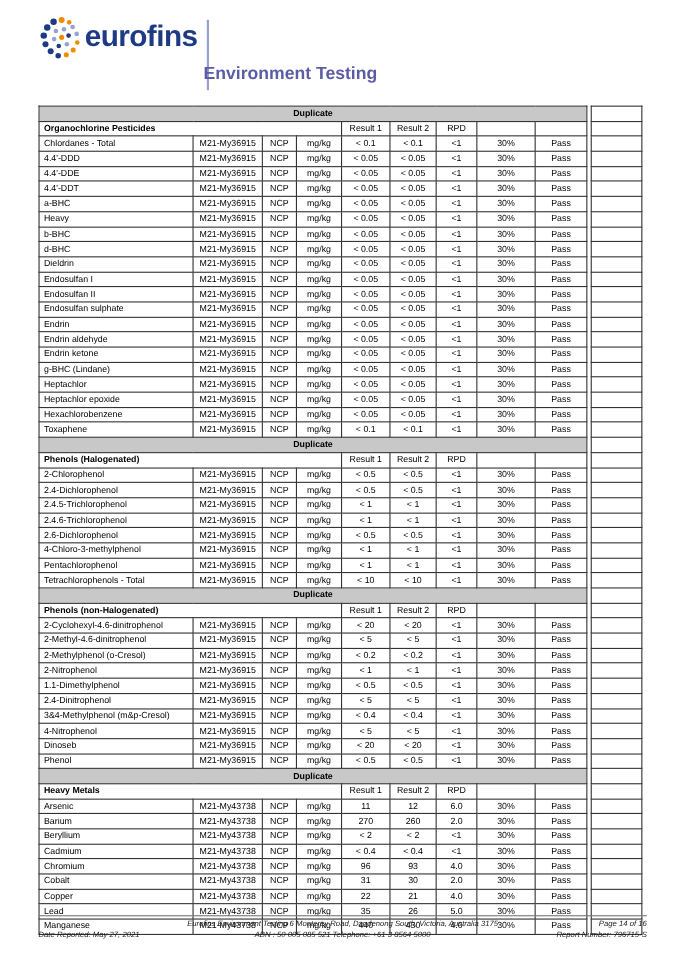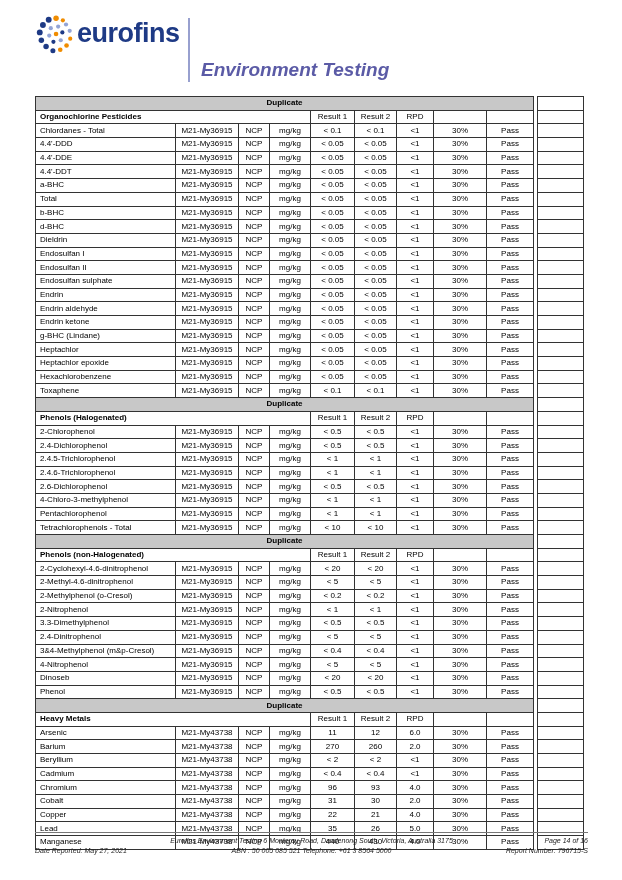--- a/index.html
+++ b/index.html
@@ -22,22 +22,22 @@
   .logo-dots{width:38px;height:42px;margin-top:2px;flex:0 0 auto;}
   .dot-n{fill:var(--brand_navy);}
   .dot-o{fill:var(--brand_orange);}
   .dot-l{fill:var(--brand_lightblue);}
   .brand{
     font-size:27px;font-weight:bold;color:var(--brand_navy);
     letter-spacing:-0.5px;margin:6px 0 0 3px;line-height:30px;
   }
   .divider{position:absolute;left:152px;top:6px;width:2px;height:64px;background:#98a0cf;}
   .division{
-    position:absolute;left:165px;top:47px;
-    font-size:19px;font-weight:bold;color:var(--brand_purple);white-space:nowrap;font-style:italic;
+    position:absolute;left:149px;top:47px;
+    font-size:16px;font-weight:bold;color:var(--brand_purple);white-space:nowrap;
   }
   
   .results{
     position:absolute;top:96px;left:35px;width:548px;
     border-collapse:collapse;table-layout:fixed;
   }
   .results td{
     height:12.7px;padding:0 4px;font-size:8px;line-height:10px;
     white-space:nowrap;overflow:hidden;
   }
@@ -183,21 +183,21 @@
           <td class="c ctr">mg/kg</td>
           <td class="c ctr">&lt; 0.05</td>
           <td class="c ctr">&lt; 0.05</td>
           <td class="c ctr">&lt;1</td>
           <td class="c ctr">30%</td>
           <td class="c ctr">Pass</td>
           <td class="sp"></td>
           <td class="x"></td>
         </tr>
         <tr>
-          <td class="c">Total</td>
+          <td class="c">Heavy</td>
           <td class="c ctr">M21-My36915</td>
           <td class="c ctr">NCP</td>
           <td class="c ctr">mg/kg</td>
           <td class="c ctr">&lt; 0.05</td>
           <td class="c ctr">&lt; 0.05</td>
           <td class="c ctr">&lt;1</td>
           <td class="c ctr">30%</td>
           <td class="c ctr">Pass</td>
           <td class="sp"></td>
           <td class="x"></td>
@@ -564,21 +564,21 @@
           <td class="c ctr">mg/kg</td>
           <td class="c ctr">&lt; 1</td>
           <td class="c ctr">&lt; 1</td>
           <td class="c ctr">&lt;1</td>
           <td class="c ctr">30%</td>
           <td class="c ctr">Pass</td>
           <td class="sp"></td>
           <td class="x"></td>
         </tr>
         <tr>
-          <td class="c">3.3-Dimethylphenol</td>
+          <td class="c">1.1-Dimethylphenol</td>
           <td class="c ctr">M21-My36915</td>
           <td class="c ctr">NCP</td>
           <td class="c ctr">mg/kg</td>
           <td class="c ctr">&lt; 0.5</td>
           <td class="c ctr">&lt; 0.5</td>
           <td class="c ctr">&lt;1</td>
           <td class="c ctr">30%</td>
           <td class="c ctr">Pass</td>
           <td class="sp"></td>
           <td class="x"></td>

